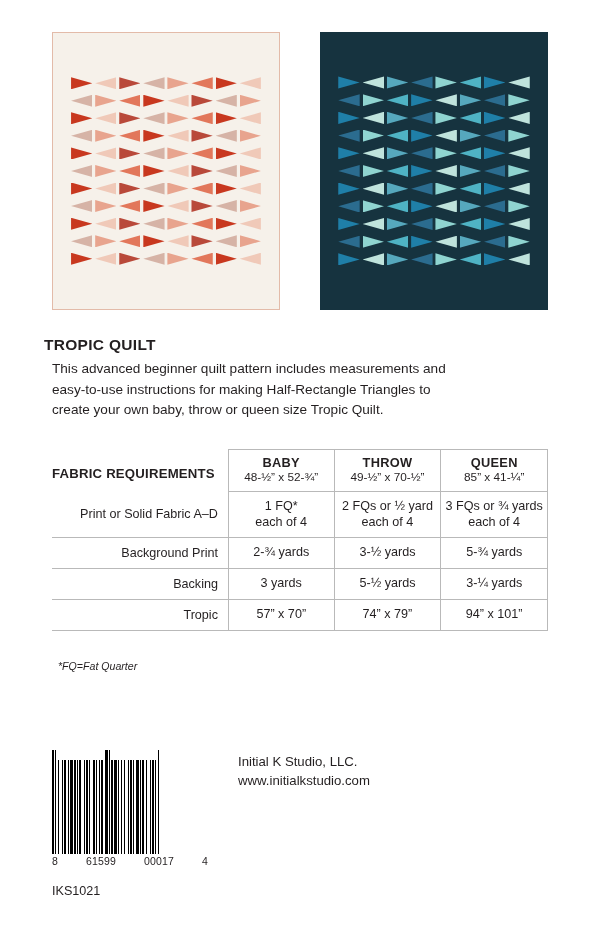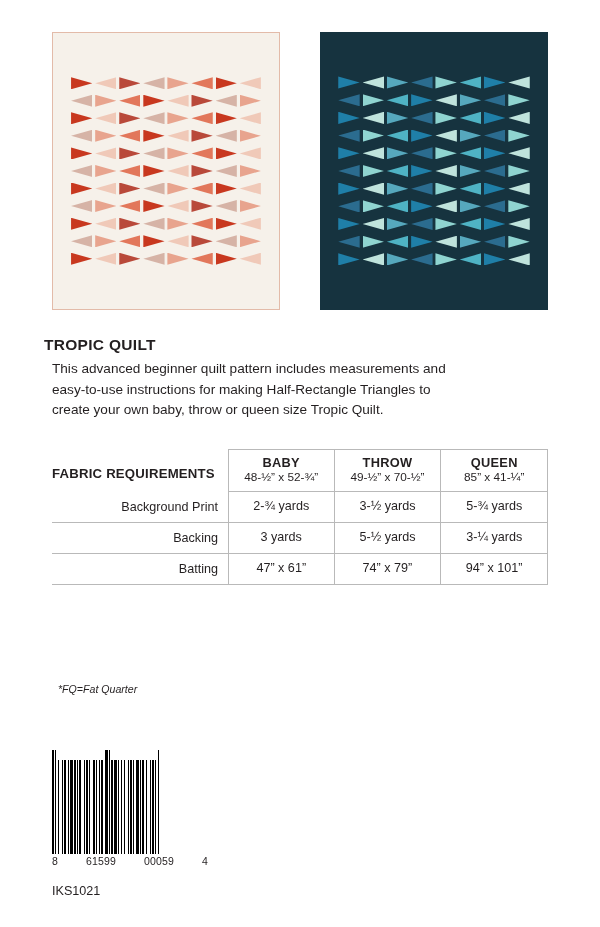--- a/index.html
+++ b/index.html
@@ -144,21 +144,21 @@
   }
   table.req td.val {
     text-align: center;
     padding: 7px 4px;
     line-height: 15.5px;
     font-size: 12.6px;
   }
   .fqnote {
     position: absolute;
     left: 58px;
-    top: 683px;
+    top: 660px;
     font-size: 10.6px;
     font-style: italic;
   }
 
   
   .barcode-area {
     position: absolute;
     left: 52px;
     top: 750px;
     width: 160px;
@@ -458,34 +458,40 @@
           <span class="sdim">49-½” x 70-½”</span>
         </th>
         <th class="size">
           <span class="sname">QUEEN</span>
           <span class="sdim">85” x 41-¼”</span>
         </th>
       </tr>
     </thead>
     <tbody id="req-body">
         <tr>
+          <td class="rowlabel firstlabel">Print or Solid Fabric A–D</td>
+          <td class="val">1 FQ*<br>each of 4</td>
+          <td class="val">2 FQs or ½ yard<br>each of 4</td>
+          <td class="val">3 FQs or ¾ yards<br>each of 4</td>
+        </tr>
+        <tr>
           <td class="rowlabel">Background Print</td>
           <td class="val">2-¾ yards</td>
           <td class="val">3-½ yards</td>
           <td class="val">5-¾ yards</td>
         </tr>
         <tr>
           <td class="rowlabel">Backing</td>
           <td class="val">3 yards</td>
           <td class="val">5-½ yards</td>
           <td class="val">3-¼ yards</td>
         </tr>
         <tr>
-          <td class="rowlabel">Batting</td>
-          <td class="val">47” x 61”</td>
+          <td class="rowlabel">Tropic</td>
+          <td class="val">57” x 70”</td>
           <td class="val">74” x 79”</td>
           <td class="val">94” x 101”</td>
         </tr>
       </tbody>
   </table>
   <div class="fqnote">*FQ=Fat Quarter</div>
 
   <div class="barcode-area">
     <div class="bars" id="bars">
         <span style="width: 2px; height: 104px; background: rgb(0, 0, 0);"></span>
@@ -555,20 +561,24 @@
         <span style="width: 2px; height: 94px; background: rgb(0, 0, 0);"></span>
         <span style="width: 1px; height: 94px; background: transparent;"></span>
         <span style="width: 1px; height: 94px; background: rgb(0, 0, 0);"></span>
         <span style="width: 2px; height: 104px; background: transparent;"></span>
         <span style="width: 1px; height: 104px; background: rgb(0, 0, 0);"></span>
         <span style="width: 3px; height: 104px; background: transparent;"></span>
       </div>
     <div class="bc-digits">
       <span>8</span>
       <span>61599</span>
-      <span>00059</span>
+      <span>00017</span>
       <span>4</span>
     </div>
   </div>
   <div class="sku">IKS1021</div>
 
+  <div class="company">
+    <div>Initial K Studio, LLC.</div>
+    <div>www.initialkstudio.com</div>
+  </div>
 
 </div>
 
 </body></html>

